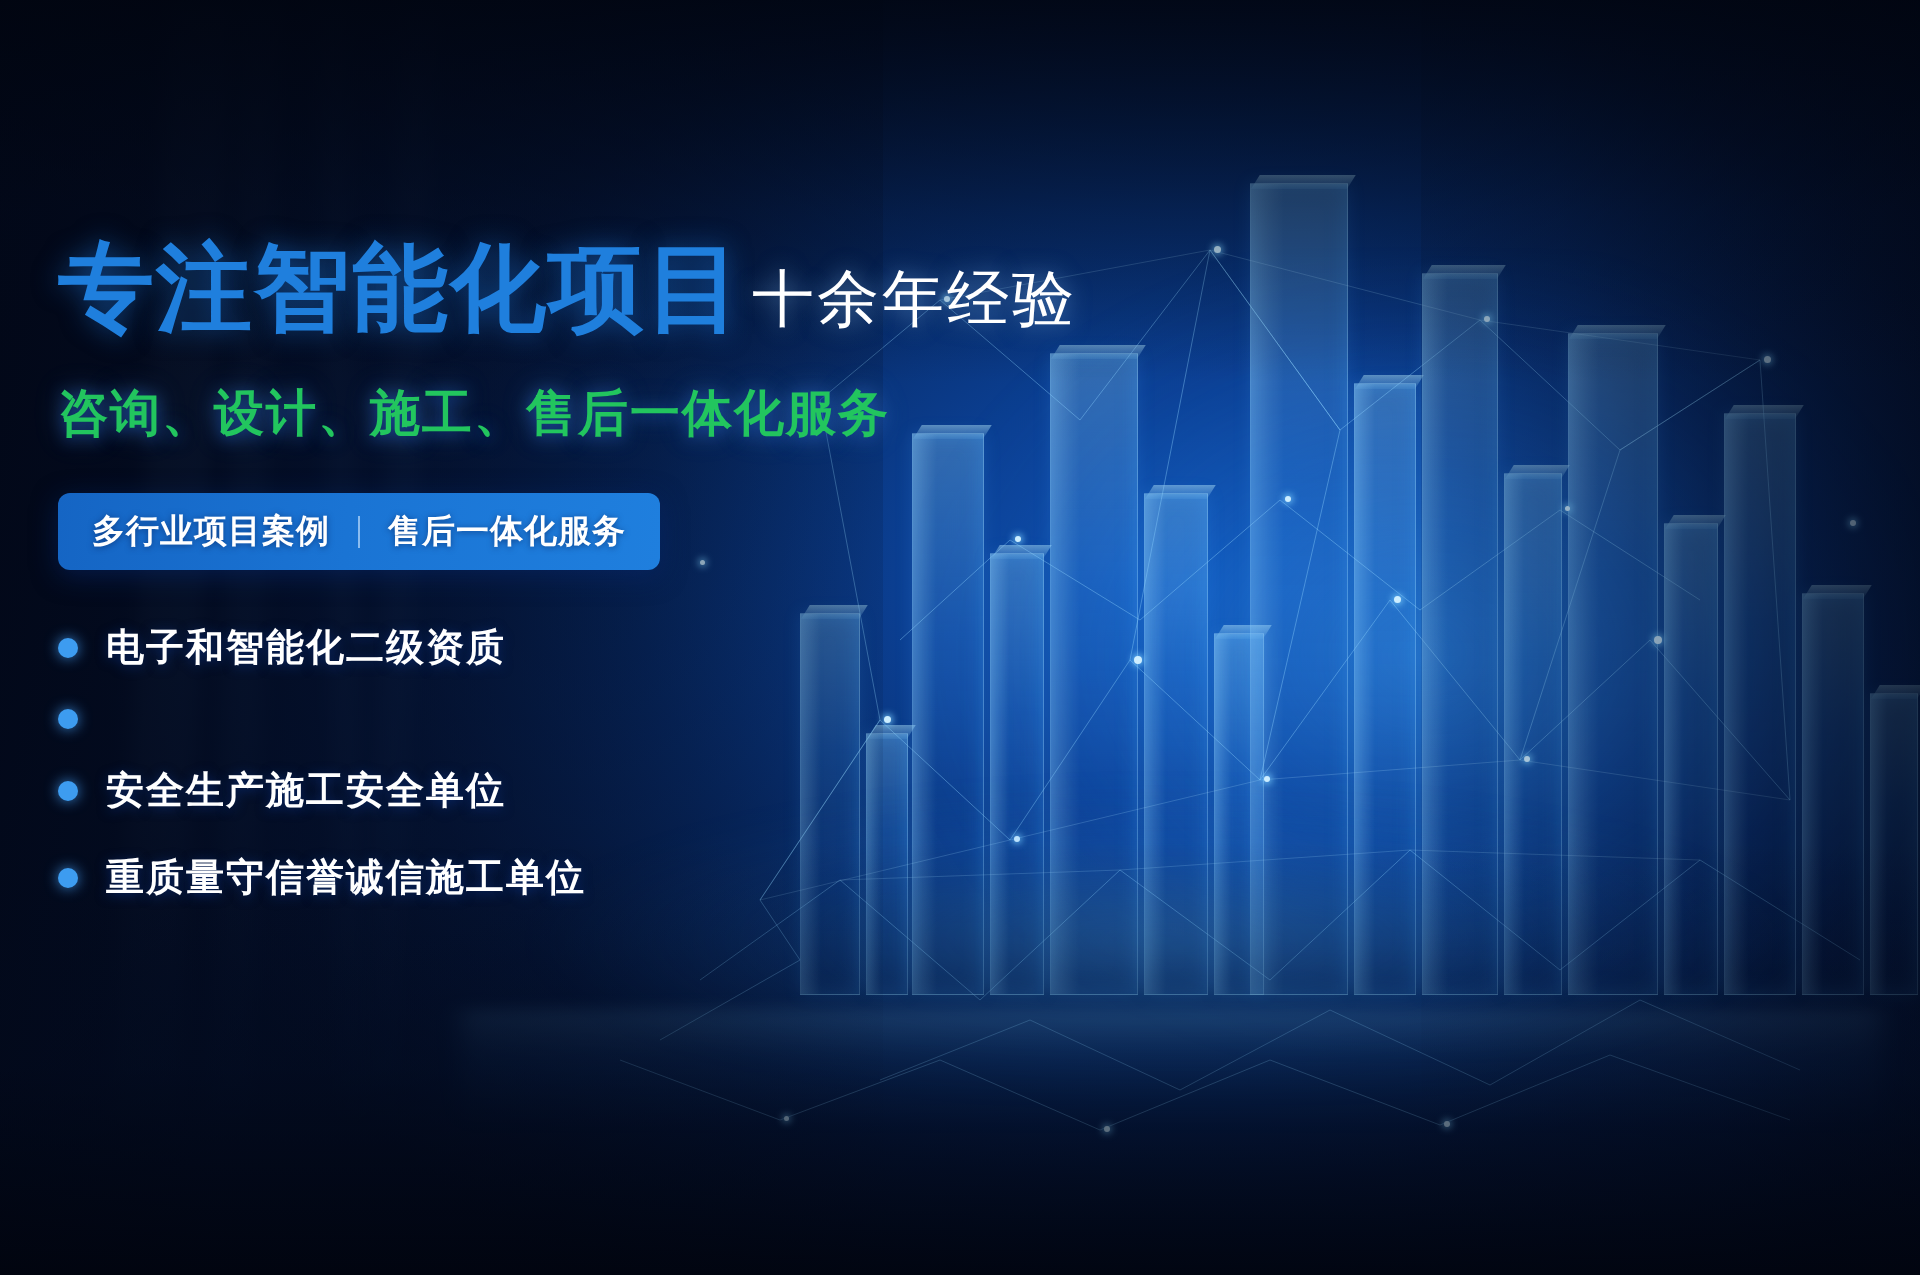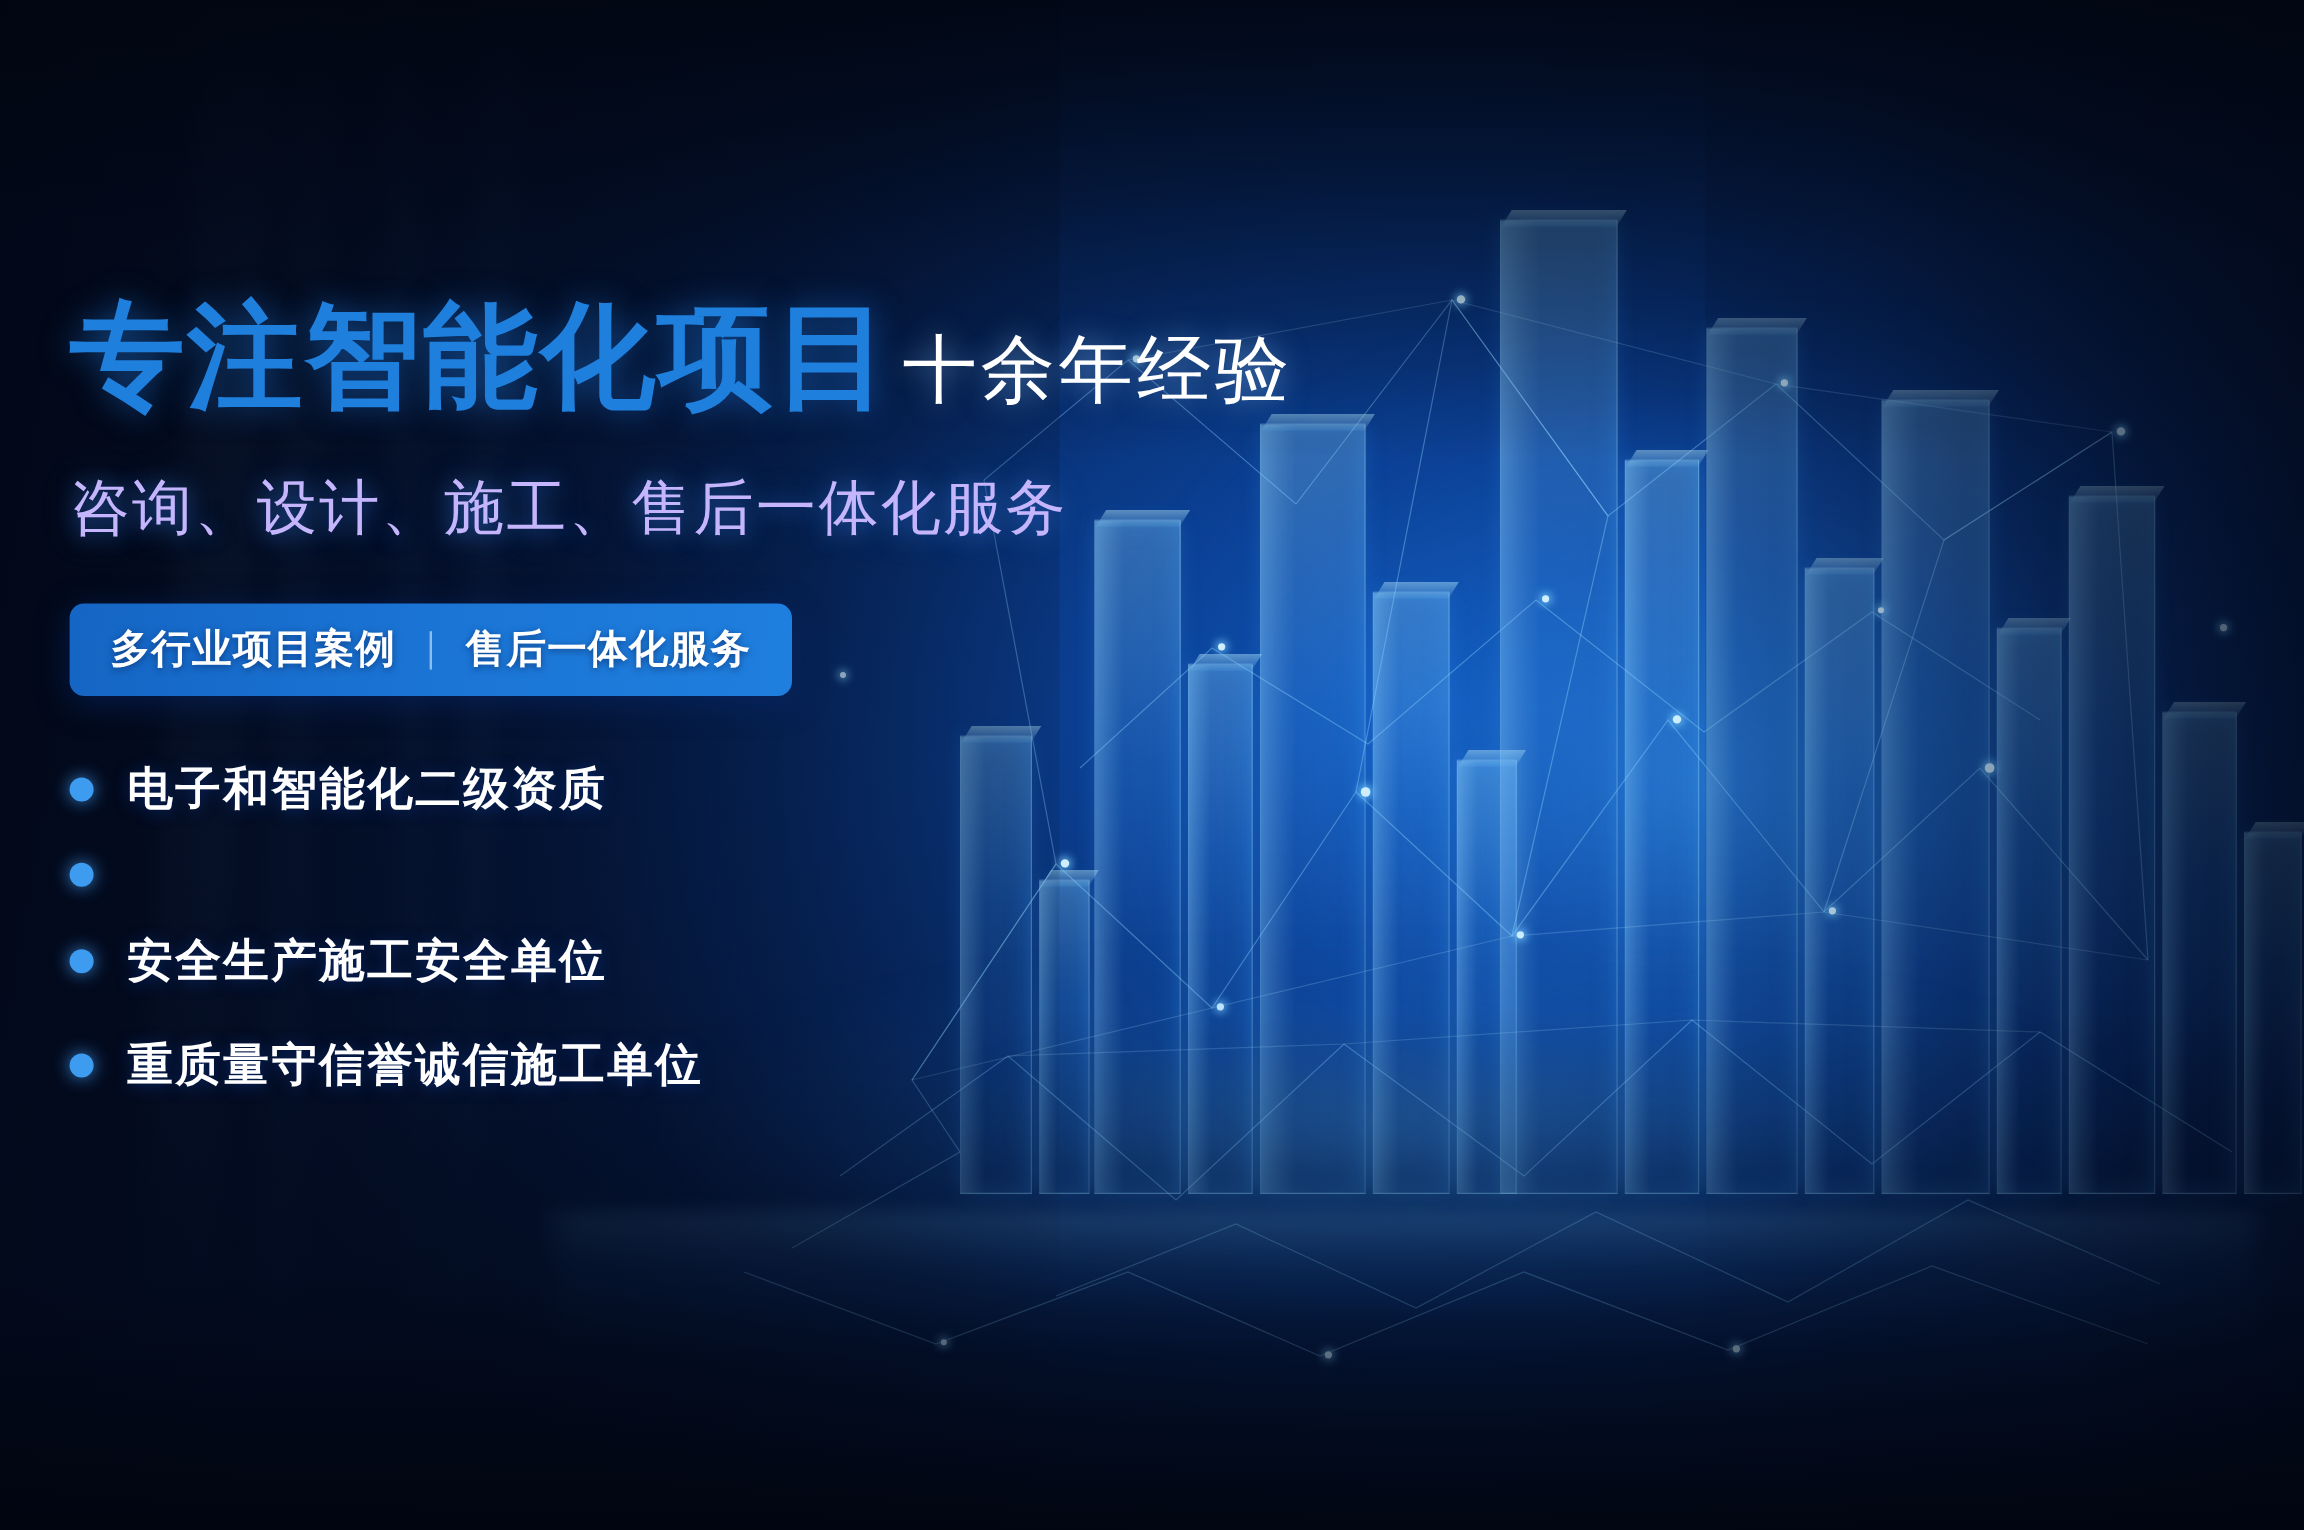--- a/index.html
+++ b/index.html
@@ -102,21 +102,21 @@
     left: 24%; top: 76%;
     width: 1420px; height: 200px;
     background: linear-gradient(180deg, rgba(120,200,255,.22) 0%, rgba(60,150,240,.10) 40%, rgba(10,40,110,0) 100%);
     filter: blur(12px);
     transform: scaleY(.6);
   }
 
   
   .content {
     position: absolute;
-    left: 58px; top: 250px;
+    left: 58px; top: 240px;
     width: 980px;
     z-index: 9;
   }
 
   .headline {
     display: flex;
     align-items: flex-end;
     white-space: nowrap;
     margin-bottom: 44px;
   }
@@ -134,23 +134,23 @@
     letter-spacing: 3px;
     color: #ffffff;
     text-shadow: 0 0 22px rgba(140,200,255,.55);
     line-height: 1;
     margin-left: 8px;
     padding-bottom: 6px;
   }
 
   .subtitle {
     font-size: 50px;
-    font-weight: 400;
+    font-weight: 700;
     letter-spacing: 2px;
-    color: #c4b5fd;
+    color: #22c55e;
     text-shadow: 0 2px 16px rgba(20,70,160,.85), 0 0 28px rgba(120,190,255,.35);
     margin-bottom: 46px;
     white-space: nowrap;
   }
 
   .pill {
     display: inline-flex;
     align-items: center;
     gap: 28px;
     background: linear-gradient(95deg, #1565c4 0%, #1a74d4 48%, #1f7fde 100%);

